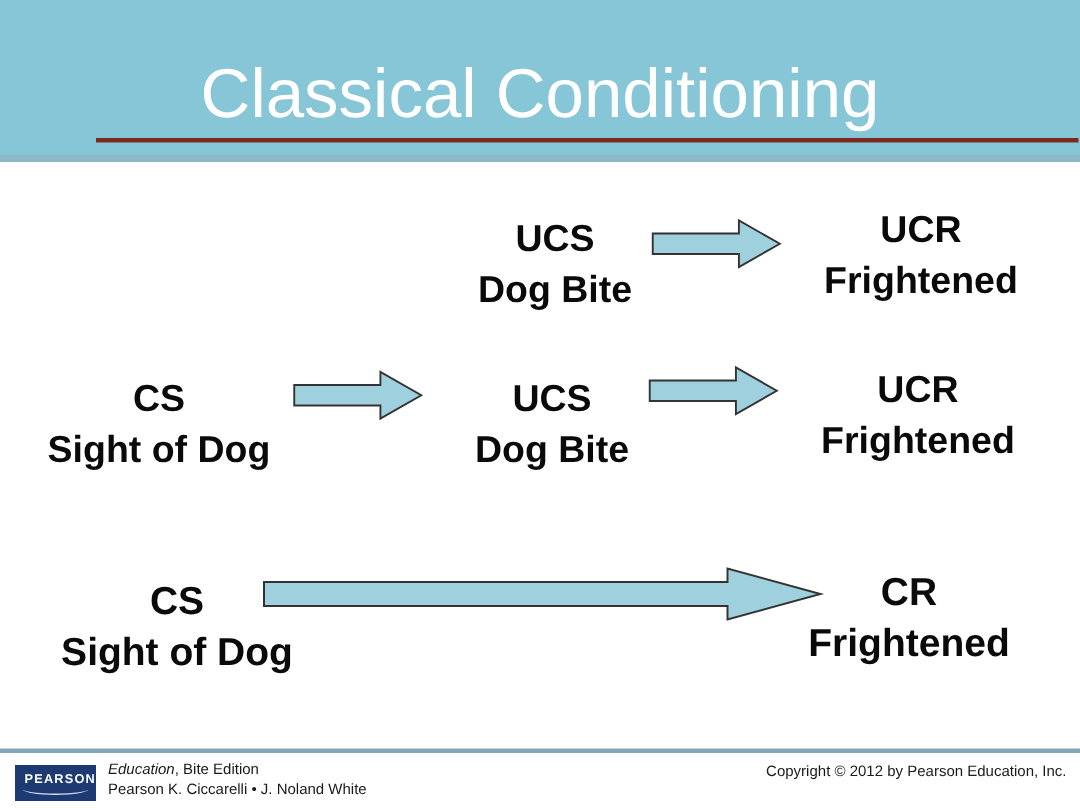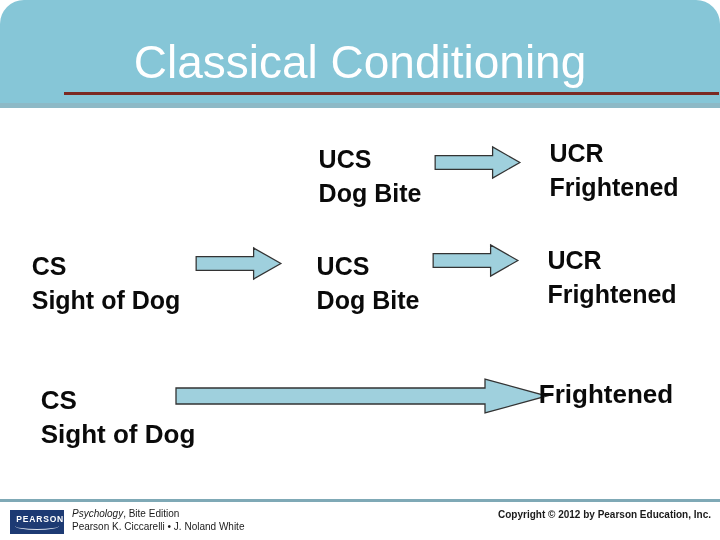--- a/index.html
+++ b/index.html
@@ -3,21 +3,20 @@
 <meta charset="utf-8">
 <style>
   html, body { margin: 0; padding: 0; background: #ffffff; }
   #slide {
     position: relative;
     width: 720px;
     height: 540px;
     background: #ffffff;
     font-family: "Liberation Sans", sans-serif;
     overflow: hidden;
-    border-radius: 24px;
   }
   
   .header {
     position: absolute;
     top: 0; left: 0;
     width: 720px; height: 103px;
     background: var(--header-bg, #86c6d7);
     border-bottom: 5px solid var(--header-edge, #8db9c6);
   }
   .title {
@@ -33,21 +32,21 @@
   .maroon-rule {
     position: absolute;
     left: 64px; top: 92px;
     width: 655px; height: 3px;
     background: var(--rule-color, #7b2a22);
   }
   
   .cell {
     position: absolute;
     transform: translateX(-50%);
-    text-align: left;
+    text-align: center;
     font-weight: bold;
     font-size: 25px;
     line-height: 34px;
     color: #0a0a0a;
     white-space: nowrap;
   }
   .cell.big { font-size: 26px; }
   .arrow {
     position: absolute;
   }
@@ -89,21 +88,20 @@
     line-height: 13px;
     color: #1a1a1a;
   }
   .copyright {
     position: absolute;
     right: 9px; top: 508px;
     text-align: center;
     font-size: 10px;
     line-height: 13px;
     color: #1a1a1a;
-    font-weight: bold;
   }
 </style>
 </head>
 <body>
 
 <div id="slide">
 
   <div class="header"></div>
   <div class="title">Classical Conditioning</div>
   <div class="maroon-rule"></div>
@@ -148,29 +146,30 @@
   <div class="cell big" style="left:118px; top:383px;">
     <div>CS</div>
     <div>Sight of Dog</div>
   </div>
   <div class="arrow" style="left:175px; top:377px; width:375px; height:38px;">
     <svg viewBox="0 0 375 38" xmlns="http://www.w3.org/2000/svg">
       <polygon points="1,11 310,11 310,2 372,19 310,36 310,27 1,27" fill="var(--arrow-fill, #9fd0dd)" stroke="var(--arrow-stroke, #333333)" stroke-width="1.3"></polygon>
     </svg>
   </div>
   <div class="cell big" style="left:606px; top:377px;">
+    <div>CR</div>
     <div>Frightened</div>
   </div>
 
   <div class="footer-divider"></div>
   <div class="pearson-logo">
     <div class="logo-text">PEARSON</div>
     <div class="swoosh"></div>
   </div>
   <div class="book-info">
-    <div><i>Psychology</i><span>, Bite Edition</span></div>
+    <div><i>Education</i><span>, Bite Edition</span></div>
     <div>Pearson K. Ciccarelli • J. Noland White</div>
   </div>
   <div class="copyright">
     <div>Copyright © 2012 by Pearson Education, Inc.</div>
   </div>
 
 </div>
 
 </body></html>

